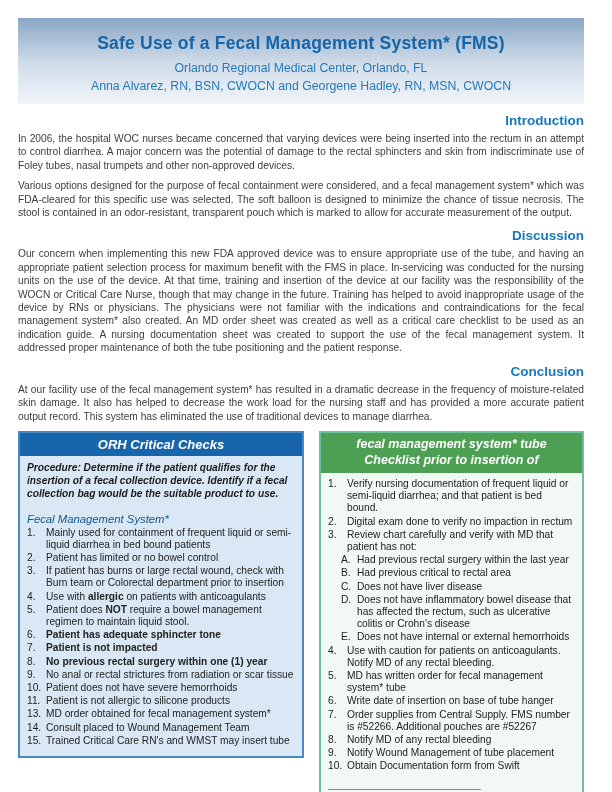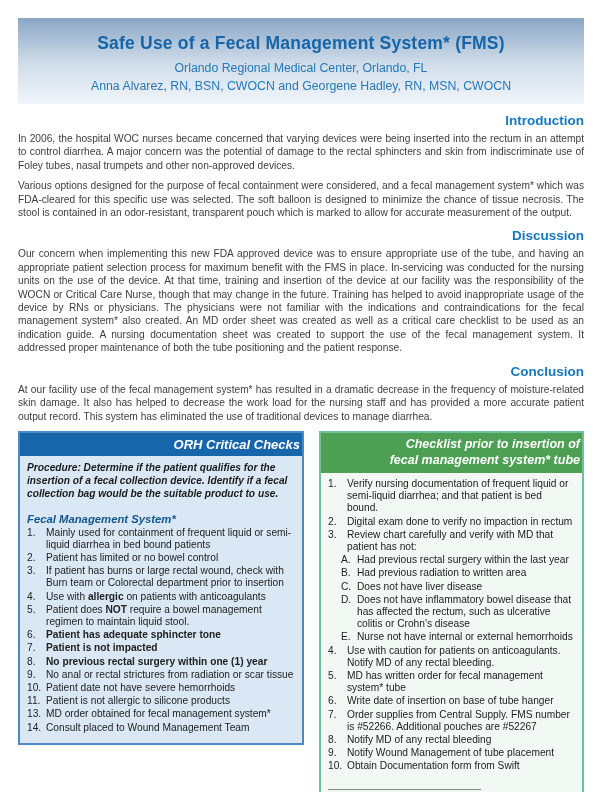--- a/index.html
+++ b/index.html
@@ -19,26 +19,26 @@
   .byline { font-size: 12.3px; color: var(--byline_blue, #2579b8); margin: 0 0 4px; }
 
   
   h2.sec { text-align: right; font-size: 13.5px; font-weight: bold; color: var(--section_heading_blue, #1778bb); margin: 9px 0 4px; }
   p.body { font-size: 10.2px; line-height: 13.4px; color: var(--body_text, #3d3d3d); text-align: justify; margin: 0 0 7px; }
 
   
   .boxes { display: flex; gap: 15px; margin-top: 8px; align-items: flex-start; }
   .box.left  { width: 286px; flex: 0 0 286px; border: 2px solid var(--left_box_border, #4a8ac1); background: var(--left_box_body_bg, #d9e8f4); }
   .box.right { flex: 1; border: 2px solid var(--right_box_border, #6cc09a); background: var(--right_box_body_bg, #f2f9f4); }
-  .box-head { color: #fff; font-style: italic; font-weight: bold; text-align: right; }
+  .box-head { color: #fff; font-style: italic; font-weight: bold; text-align: center; }
   .left  .box-head { background: var(--left_box_header_bg, #1766ac); font-size: 13px; padding: 4px 2px; }
   .right .box-head { background: var(--right_box_header_bg, #4d9f53); font-size: 12.5px; line-height: 1.28; padding: 3px 2px 5px; }
   .box-body { padding: 5px 7px 8px 7px; font-size: 10.2px; color: #222; }
   .procedure { font-weight: bold; line-height: 13.2px; margin: 0 0 6px; color: #1a1a1a; font-style: italic; }
-  .subhead { font-weight: bold; font-style: italic; color: var(--left_box_subhead_blue, #12568c); font-size: 11.3px; margin: 12px 0 2px; }
+  .subhead { font-weight: normal; font-style: italic; color: var(--left_box_subhead_blue, #12568c); font-size: 11.3px; margin: 12px 0 2px; }
   .li-row { display: flex; line-height: 12.2px; margin-bottom: 1px; }
   .li-num { flex: 0 0 19px; }
   .li-text { flex: 1; }
   .li-row.sub { margin-left: 13px; }
   .li-row.sub .li-num { flex: 0 0 16px; }
   .b { font-weight: bold; }
   .sig { margin-top: 16px; }
   .sig-line { width: 62%; border-top: 1.5px solid #8a8a8a; margin-bottom: 3px; }
   .sig-label { font-size: 14px; color: #333; }
 </style>
@@ -108,42 +108,46 @@
             <div class="li-row">
               <span class="li-num">8.</span>
               <span class="li-text"><span class="b">No previous rectal surgery within one (1) year</span></span>
             </div>
             <div class="li-row">
               <span class="li-num">9.</span>
               <span class="li-text"><span>No anal or rectal strictures from radiation or scar tissue</span></span>
             </div>
             <div class="li-row">
               <span class="li-num">10.</span>
-              <span class="li-text"><span>Patient date not have severe hemorrhoids</span></span>
+              <span class="li-text"><span>Patient does not have severe hemorrhoids</span></span>
             </div>
             <div class="li-row">
               <span class="li-num">11.</span>
               <span class="li-text"><span>Patient is not allergic to silicone products</span></span>
             </div>
             <div class="li-row">
               <span class="li-num">13.</span>
               <span class="li-text"><span>MD order obtained for fecal management system*</span></span>
             </div>
             <div class="li-row">
               <span class="li-num">14.</span>
               <span class="li-text"><span>Consult placed to Wound Management Team</span></span>
+            </div>
+            <div class="li-row">
+              <span class="li-num">15.</span>
+              <span class="li-text"><span>Trained Critical Care RN's and WMST may insert tube</span></span>
             </div>
           </div>
       </div>
     </div>
 
     <div class="box right">
       <div class="box-head">
+        <div>fecal management system* tube</div>
         <div>Checklist prior to insertion of</div>
-        <div>fecal management system* tube</div>
       </div>
       <div class="box-body">
         <div>
             <div class="li-row">
               <span class="li-num">1.</span>
               <span class="li-text"><span>Verify nursing documentation of frequent liquid or semi-liquid diarrhea; and that patient is bed bound.</span></span>
             </div>
             <div class="li-row">
               <span class="li-num">2.</span>
               <span class="li-text"><span>Digital exam done to verify no impaction in rectum</span></span>
@@ -151,33 +155,33 @@
             <div class="li-row">
               <span class="li-num">3.</span>
               <span class="li-text"><span>Review chart carefully and verify with MD that patient has not:</span></span>
             </div>
             <div class="li-row sub">
               <span class="li-num">A.</span>
               <span class="li-text">Had previous rectal surgery within the last year</span>
             </div>
             <div class="li-row sub">
               <span class="li-num">B.</span>
-              <span class="li-text">Had previous radiation to written area</span>
+              <span class="li-text">Had previous critical to rectal area</span>
             </div>
             <div class="li-row sub">
               <span class="li-num">C.</span>
               <span class="li-text">Does not have liver disease</span>
             </div>
             <div class="li-row sub">
               <span class="li-num">D.</span>
               <span class="li-text">Does not have inflammatory bowel disease that has affected the rectum, such as ulcerative colitis or Crohn's disease</span>
             </div>
             <div class="li-row sub">
               <span class="li-num">E.</span>
-              <span class="li-text">Nurse not have internal or external hemorrhoids</span>
+              <span class="li-text">Does not have internal or external hemorrhoids</span>
             </div>
             <div class="li-row">
               <span class="li-num">4.</span>
               <span class="li-text"><span>Use with caution for patients on anticoagulants. Notify MD of any rectal bleeding.</span></span>
             </div>
             <div class="li-row">
               <span class="li-num">5.</span>
               <span class="li-text"><span>MD has written order for fecal management system* tube</span></span>
             </div>
             <div class="li-row">

